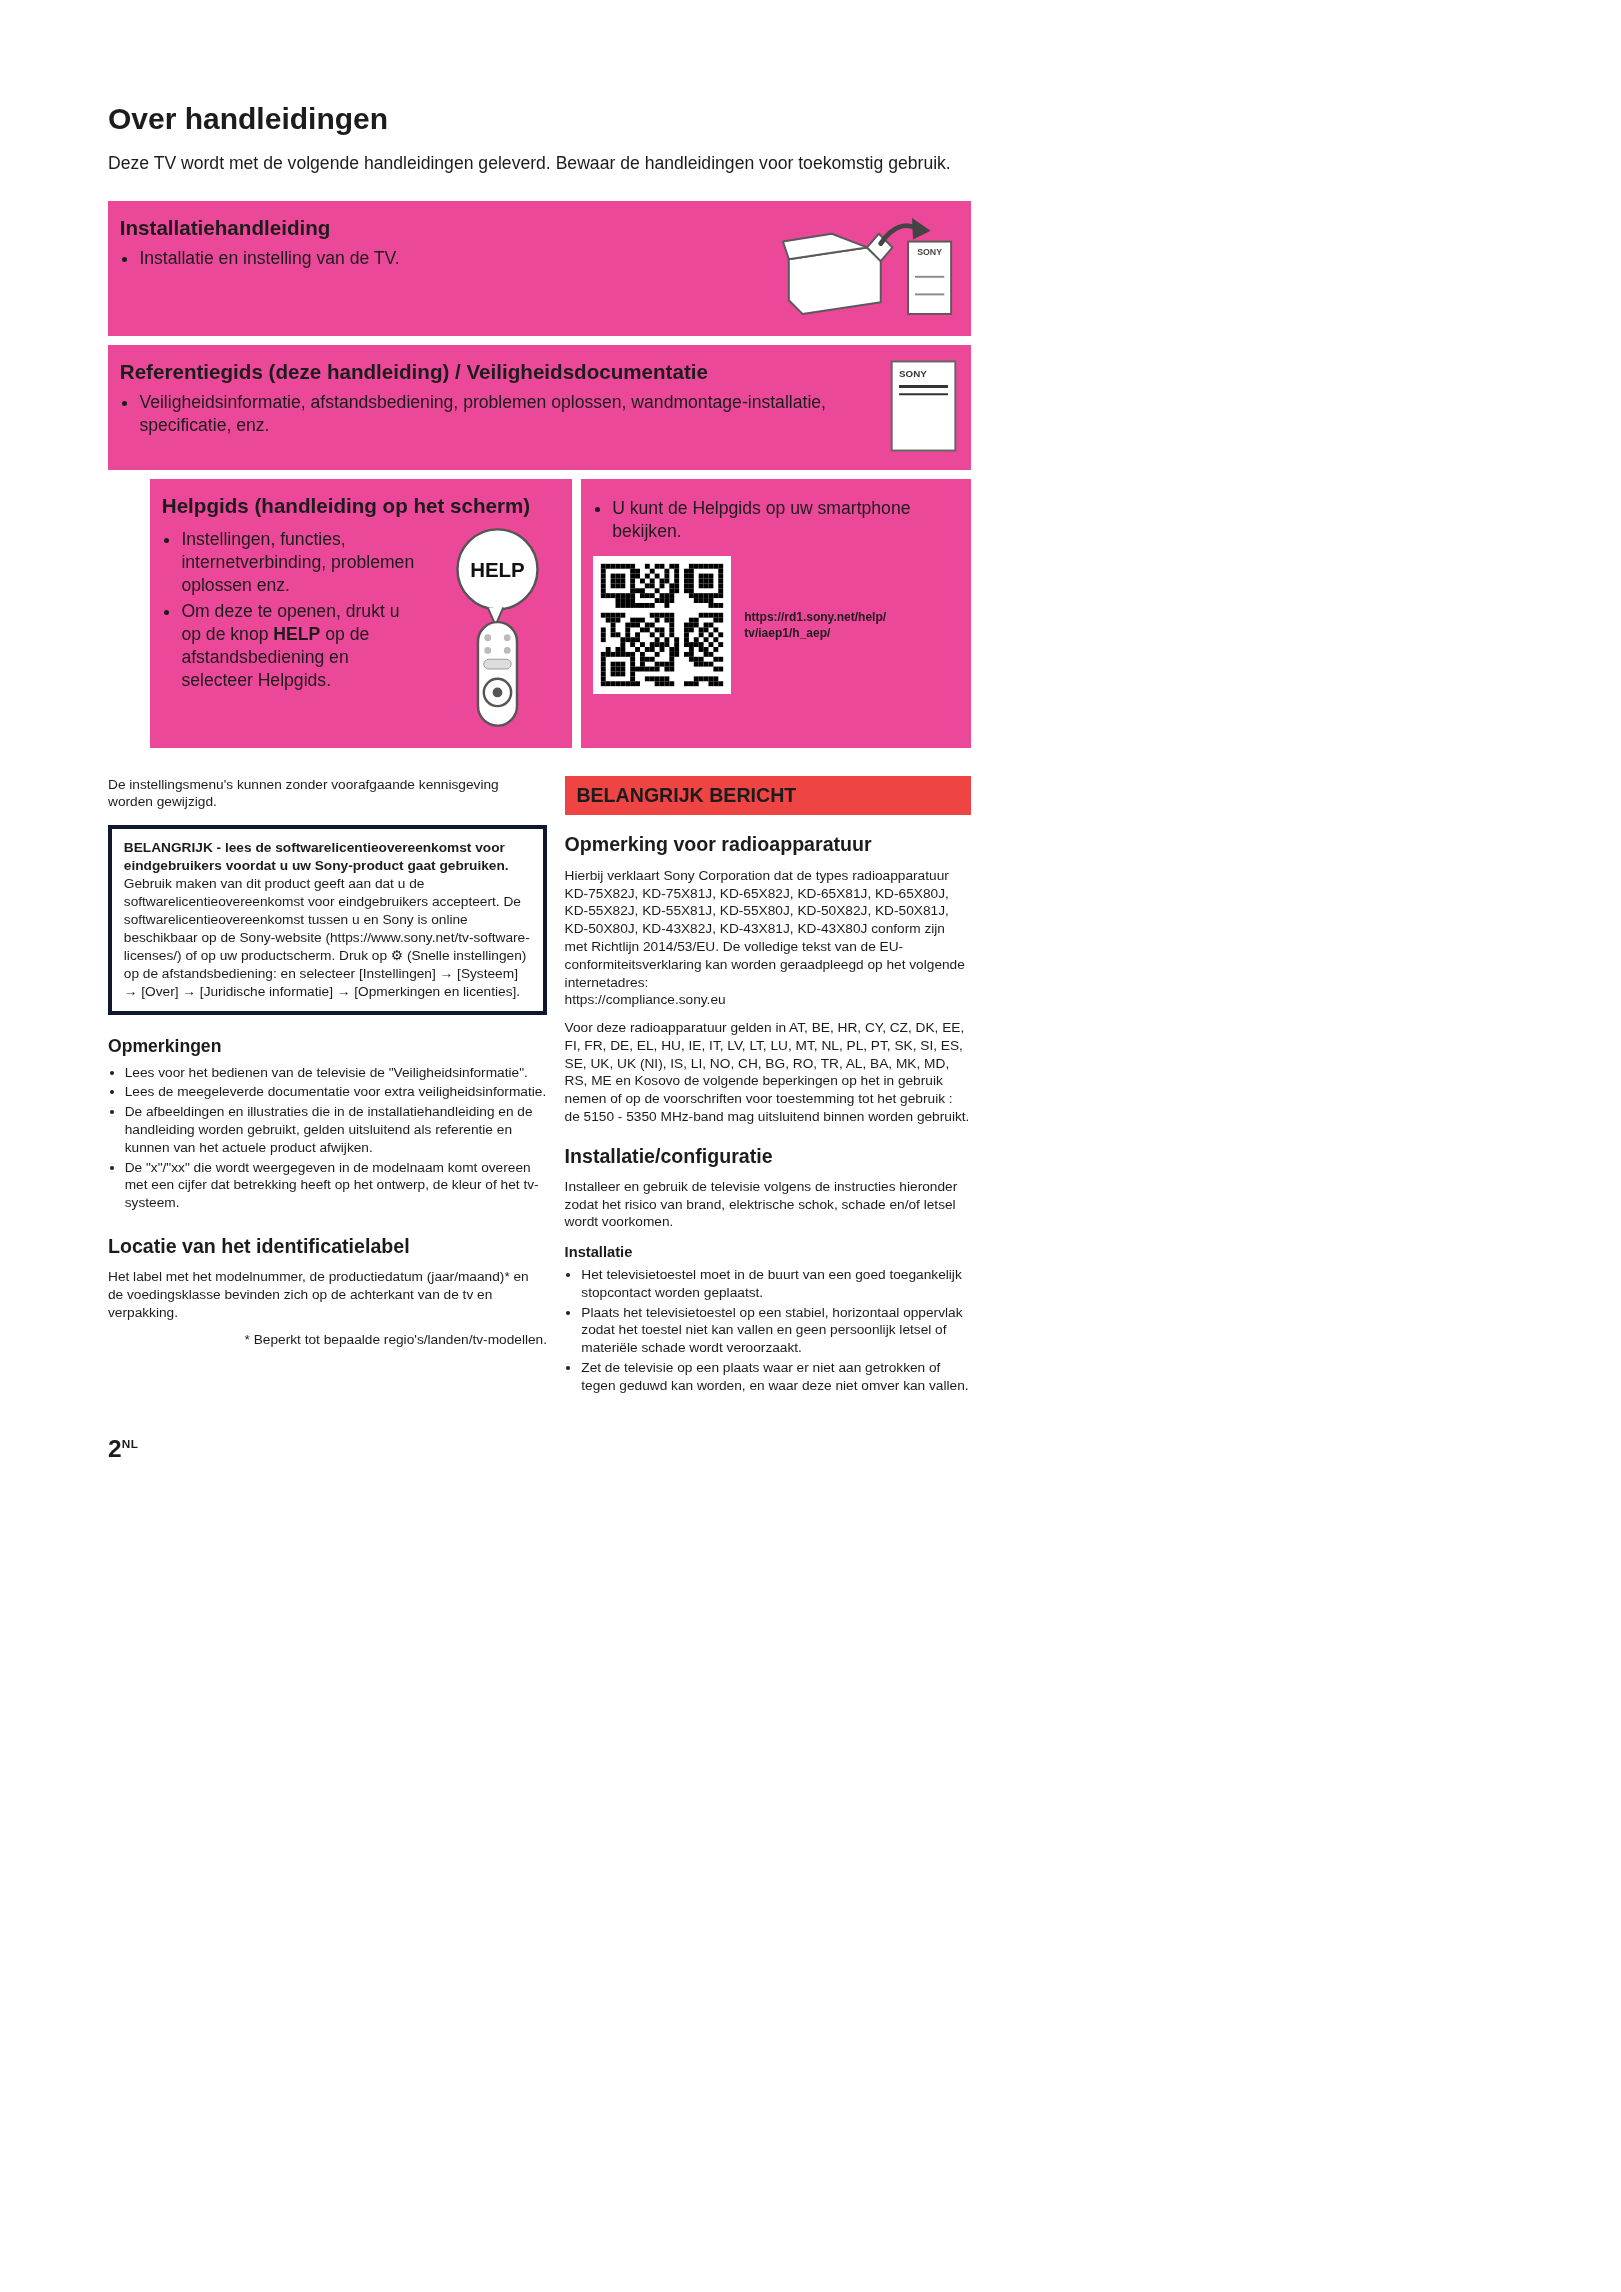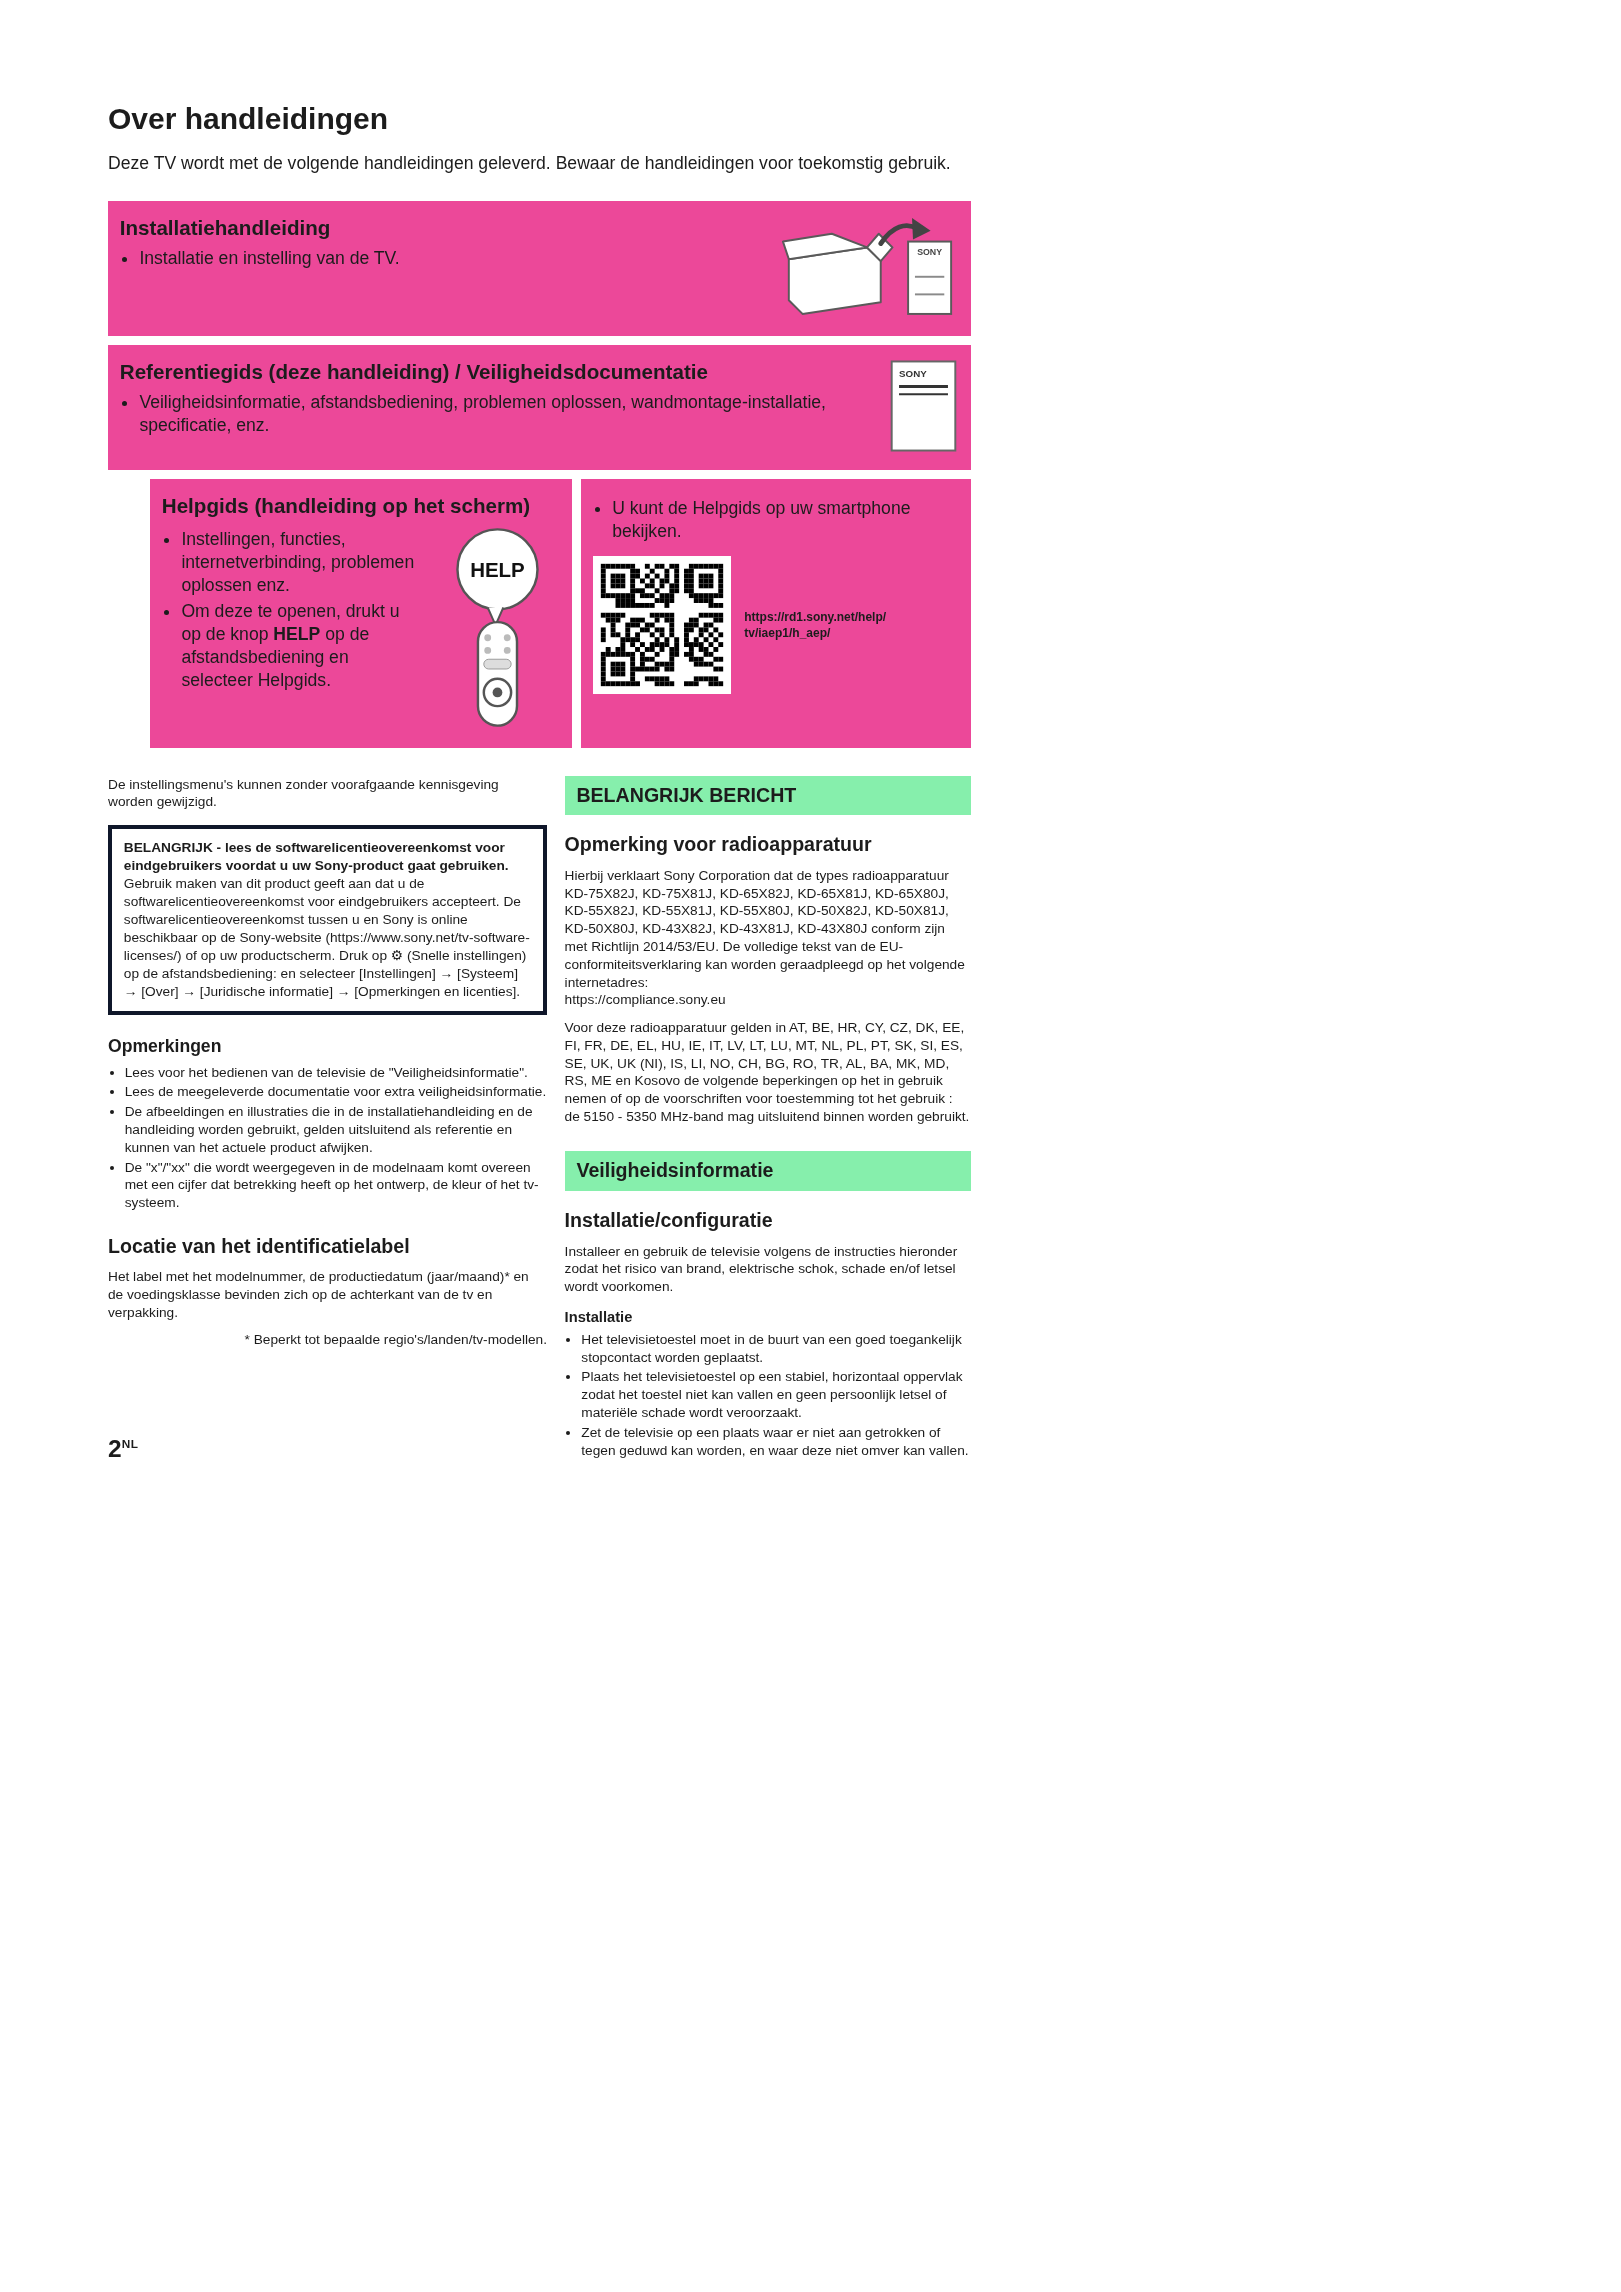--- a/index.html
+++ b/index.html
@@ -45,21 +45,21 @@
   .license-box { border:4px solid #0f172a; padding:9.8px 11.8px; margin:13.7px 0 19.6px; font-size:13.7px; line-height:1.32; }
   .gear { font-size:13.7px; }
 
   .subheading { font-size:17.6px; font-weight:bold; margin:0 0 5.9px; }
   .notes-list { margin:0 0 21.6px; padding-left:16.7px; font-size:13.7px; line-height:1.3; }
   .notes-list li { margin:2px 0; }
 
   .section-heading { font-size:19.6px; font-weight:bold; margin:17.6px 0 8.8px; }
   .minor-heading { font-size:14.7px; font-weight:bold; margin:11.8px 0 3.9px; }
 
-  .bar { background:#86efac; font-size:19.6px; font-weight:bold; padding:6.9px 11.8px; margin:0 0 5.9px; }
+  .bar { background:#ef4444; font-size:19.6px; font-weight:bold; padding:6.9px 11.8px; margin:0 0 5.9px; }
   .bar.second { margin-top:25.5px; }
 
   .footnote { margin-top:15.7px;text-align:right; }
 
   .page-number { position:absolute; left:108px; top:1435px; font-size:24.5px; font-weight:bold; }
   .page-number .suffix { font-size:11.8px; font-weight:bold; vertical-align:8.8px; letter-spacing:0.5px; }
 </style>
 </head>
 <body>
 
@@ -499,21 +499,20 @@
     </div>
 
     <div class="col-right small">
       <div class="bar">BELANGRIJK BERICHT</div>
 
       <h3 class="section-heading">Opmerking voor radioapparatuur</h3>
       <p style="margin-bottom:0;">Hierbij verklaart Sony Corporation dat de types radioapparatuur KD-75X82J, KD-75X81J, KD-65X82J, KD-65X81J, KD-65X80J, KD-55X82J, KD-55X81J, KD-55X80J, KD-50X82J, KD-50X81J, KD-50X80J, KD-43X82J, KD-43X81J, KD-43X80J conform zijn met Richtlijn 2014/53/EU. De volledige tekst van de EU-conformiteitsverklaring kan worden geraadpleegd op het volgende internetadres:</p>
       <p>https://compliance.sony.eu</p>
       <p>Voor deze radioapparatuur gelden in AT, BE, HR, CY, CZ, DK, EE, FI, FR, DE, EL, HU, IE, IT, LV, LT, LU, MT, NL, PL, PT, SK, SI, ES, SE, UK, UK (NI), IS, LI, NO, CH, BG, RO, TR, AL, BA, MK, MD, RS, ME en Kosovo de volgende beperkingen op het in gebruik nemen of op de voorschriften voor toestemming tot het gebruik : de 5150 - 5350 MHz-band mag uitsluitend binnen worden gebruikt.</p>
 
-      <div class="bar second">Veiligheidsinformatie</div>
 
       <h3 class="section-heading">Installatie/configuratie</h3>
       <p>Installeer en gebruik de televisie volgens de instructies hieronder zodat het risico van brand, elektrische schok, schade en/of letsel wordt voorkomen.</p>
 
       <h4 class="minor-heading">Installatie</h4>
       <ul class="notes-list">
         <li>Het televisietoestel moet in de buurt van een goed toegankelijk stopcontact worden geplaatst.</li>
         <li>Plaats het televisietoestel op een stabiel, horizontaal oppervlak zodat het toestel niet kan vallen en geen persoonlijk letsel of materiële schade wordt veroorzaakt.</li>
         <li>Zet de televisie op een plaats waar er niet aan getrokken of tegen geduwd kan worden, en waar deze niet omver kan vallen.</li>
       </ul>

